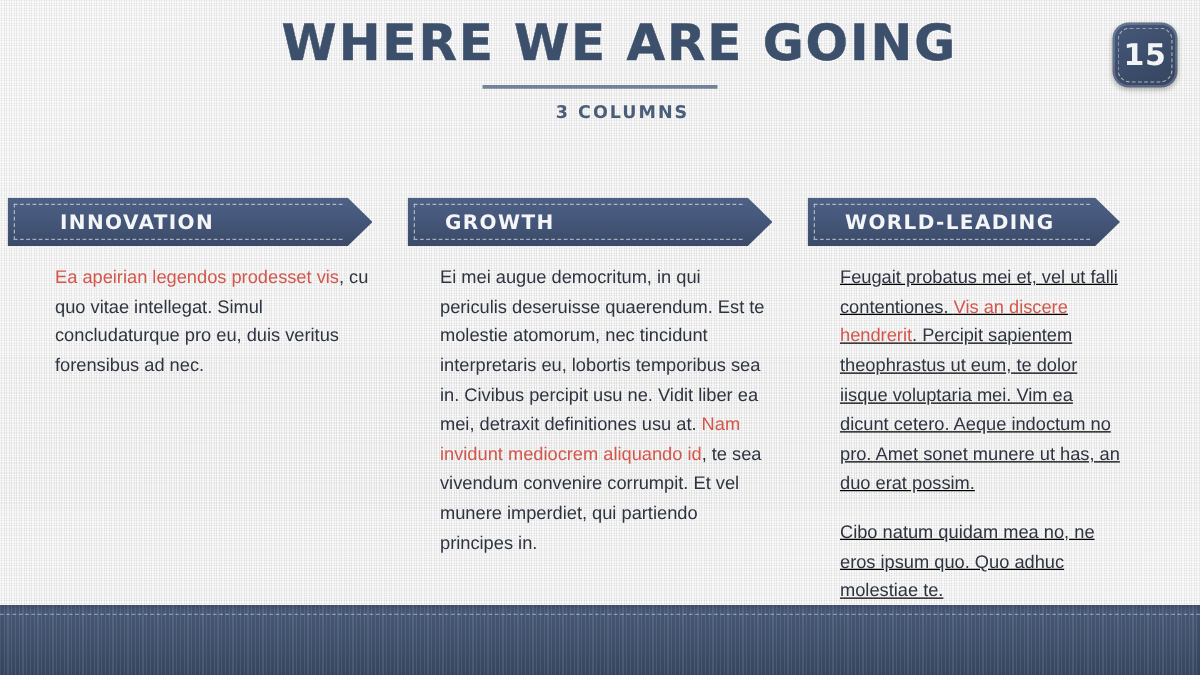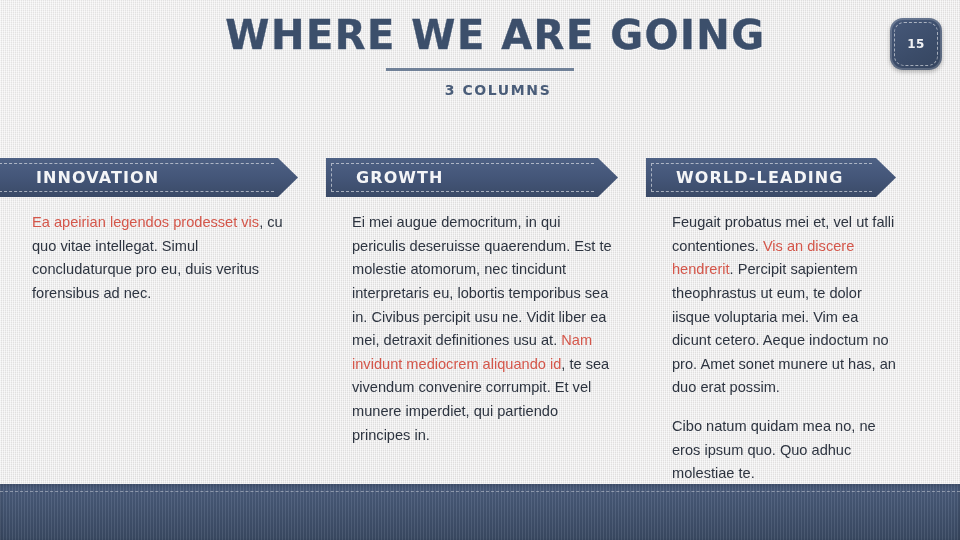--- a/index.html
+++ b/index.html
@@ -81,42 +81,42 @@
     content: "";
     position: absolute;
     top: 4px; left: 4px; right: 4px; bottom: 4px;
     border: 1.5px dashed rgba(255,255,255,0.55);
     border-radius: 10px;
   }
   #page-number {
     position: relative;
     font-family: "DejaVu Sans", sans-serif;
     font-weight: bold;
-    font-size: 12px;
+    font-size: 24px;
     color: #f2f3f5;
     letter-spacing: 0.5px;
   }
 
   
   #columns {
     position: absolute;
     top: 158px;
     left: 0;
     width: 960px;
     display: flex;
     gap: 0;
   }
   .column {
     width: 320px;
     box-sizing: border-box;
     padding: 0 16px 0 0;
   }
-  .column:nth-child(1) { padding-left: 32px; padding-right: 22px; }
+  .column:nth-child(1) { padding-left: 44px; padding-right: 22px; }
   .column:nth-child(2) { padding-left: 32px; padding-right: 22px; }
-  .column:nth-child(3) { padding-left: 32px; padding-right: 64px; }
+  .column:nth-child(3) { padding-left: 32px; padding-right: 64px; text-decoration: underline; }
 
   .banner {
     position: relative;
     height: 39px;
     margin-bottom: 14px;
     margin-left: -38px;
   }
   .column:nth-child(2) .banner { margin-left: -26px; }
   .column:nth-child(3) .banner { margin-left: -26px; }
 

